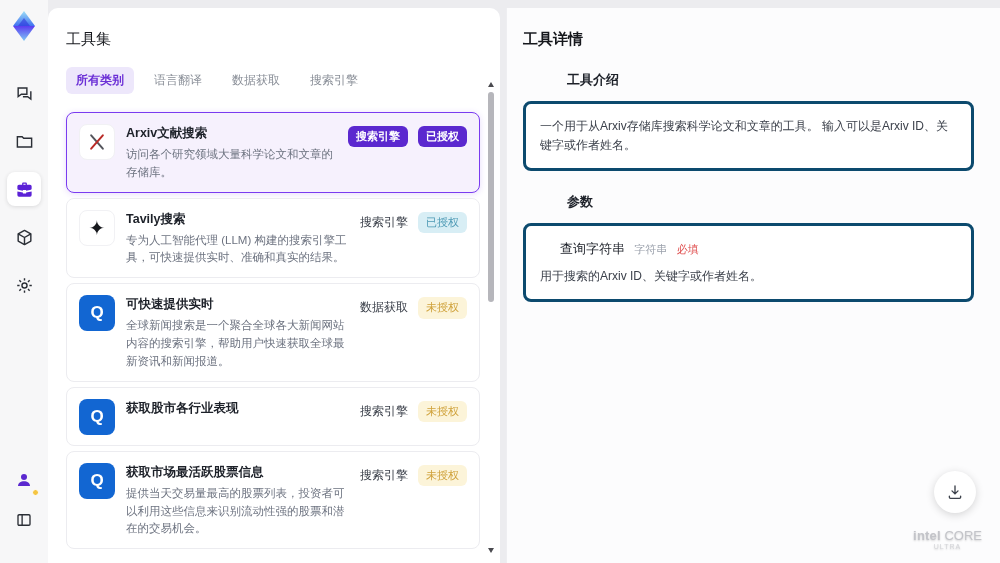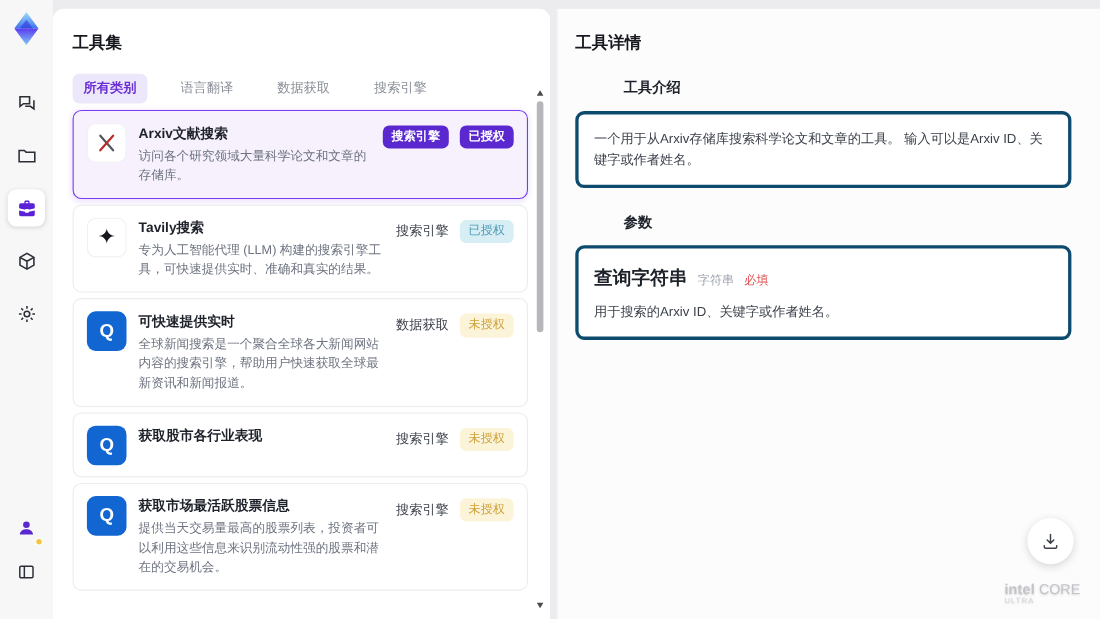--- a/index.html
+++ b/index.html
@@ -34,22 +34,22 @@
     position:absolute; right:2px; bottom:1px; width:7px; height:7px;
     border-radius:50%; background:#f5c542; border:1px solid #fff;
   }
 
   
   .list-panel {
     width:452px; height:555px; margin-top:8px; background:#ffffff;
     border-radius:10px 10px 0 0; padding:16px 24px 0 18px;
     position:relative; flex-shrink:0; overflow:hidden;
   }
-  .panel-title { font-size:15px; font-weight:bold; color:#16181d; margin:6px 0 18px; }
-  .tabs { display:flex; gap:20px; margin-bottom:6px; }
+  .panel-title { font-size:15px; font-weight:normal; color:#16181d; margin:6px 0 18px; }
+  .tabs { display:flex; gap:10px; margin-bottom:18px; }
   .tab {
     font-size:12px; color:#8a8f98; padding:5px 10px; border-radius:6px;
     cursor:pointer; white-space:nowrap;
   }
   .tab.active { background:#ede7fb; color:#6b2fd6; font-weight:bold; }
 
   .cards { display:flex; flex-direction:column; gap:5px; width:414px; }
   .card {
     border:1px solid #ececf0; border-radius:8px; background:#fff;
     padding:11px 12px 10px; display:flex; gap:11px; cursor:pointer;
@@ -97,33 +97,33 @@
     padding:16px 26px 0 16px; position:relative; border-left:1px solid #eeeef1;
   }
   .detail-title { font-size:15px; font-weight:bold; color:#16181d; margin:6px 0 22px; }
   .section-head { font-size:13px; font-weight:bold; color:#1d2129; margin-bottom:12px;margin-left:44px; }
   .info-box {
     border:3px solid #0c4a6e; border-radius:8px; background:#ffffff;
     padding:13px 14px; font-size:12px; color:#3c414b; line-height:1.6;
     margin-bottom:22px;
   }
   .param-line { margin-bottom:7px; }
-  .param-name { font-size:17px; font-weight:bold; color:#1d2129; }
+  .param-name { font-size:13px; font-weight:normal; color:#1d2129;margin-left:20px; }
   .param-type { font-size:11px; color:#9aa0ab; margin-left:6px; }
   .param-req { font-size:11px; color:#e05252; margin-left:6px; }
   .param-desc { font-size:12px; color:#3c414b; }
 
   
   .download-fab {
     position:absolute; right:24px; bottom:50px; width:42px; height:42px;
     border-radius:50%; background:#ffffff; box-shadow:0 2px 8px rgba(0,0,0,.16);
     display:flex; align-items:center; justify-content:center; cursor:pointer;
   }
   .intel-badge {
-    position:absolute; right:18px; bottom:12px; text-align:left;
+    position:absolute; right:18px; bottom:12px; text-align:center;
     color:#c3c4c9; text-shadow:0 1px 2px rgba(0,0,0,.18);
     cursor:default; user-select:none; line-height:1.1;margin-top:44px;
   }
   .intel-badge .row1 { font-size:13px; }
   .intel-badge .b { font-weight:bold; letter-spacing:.2px; }
   .intel-badge .row2 { font-size:7px; letter-spacing:1px; color:#d4d5d9; }
 </style>
 </head>
 <body>
 

